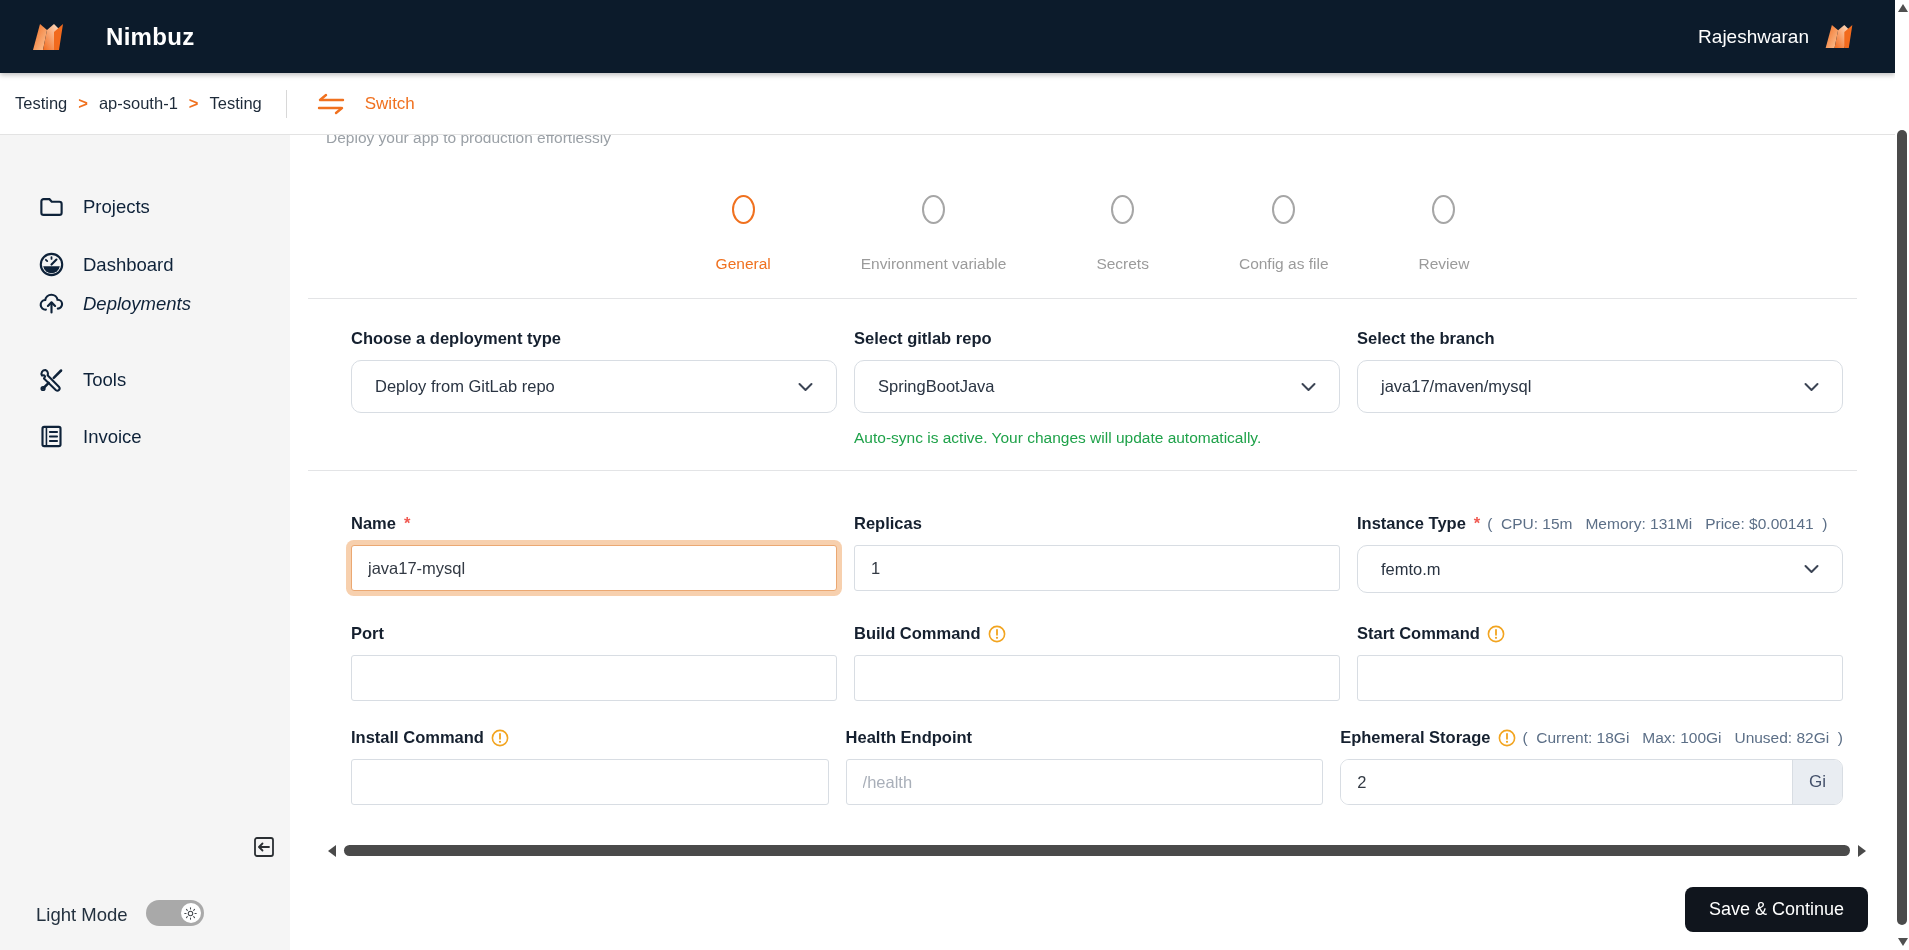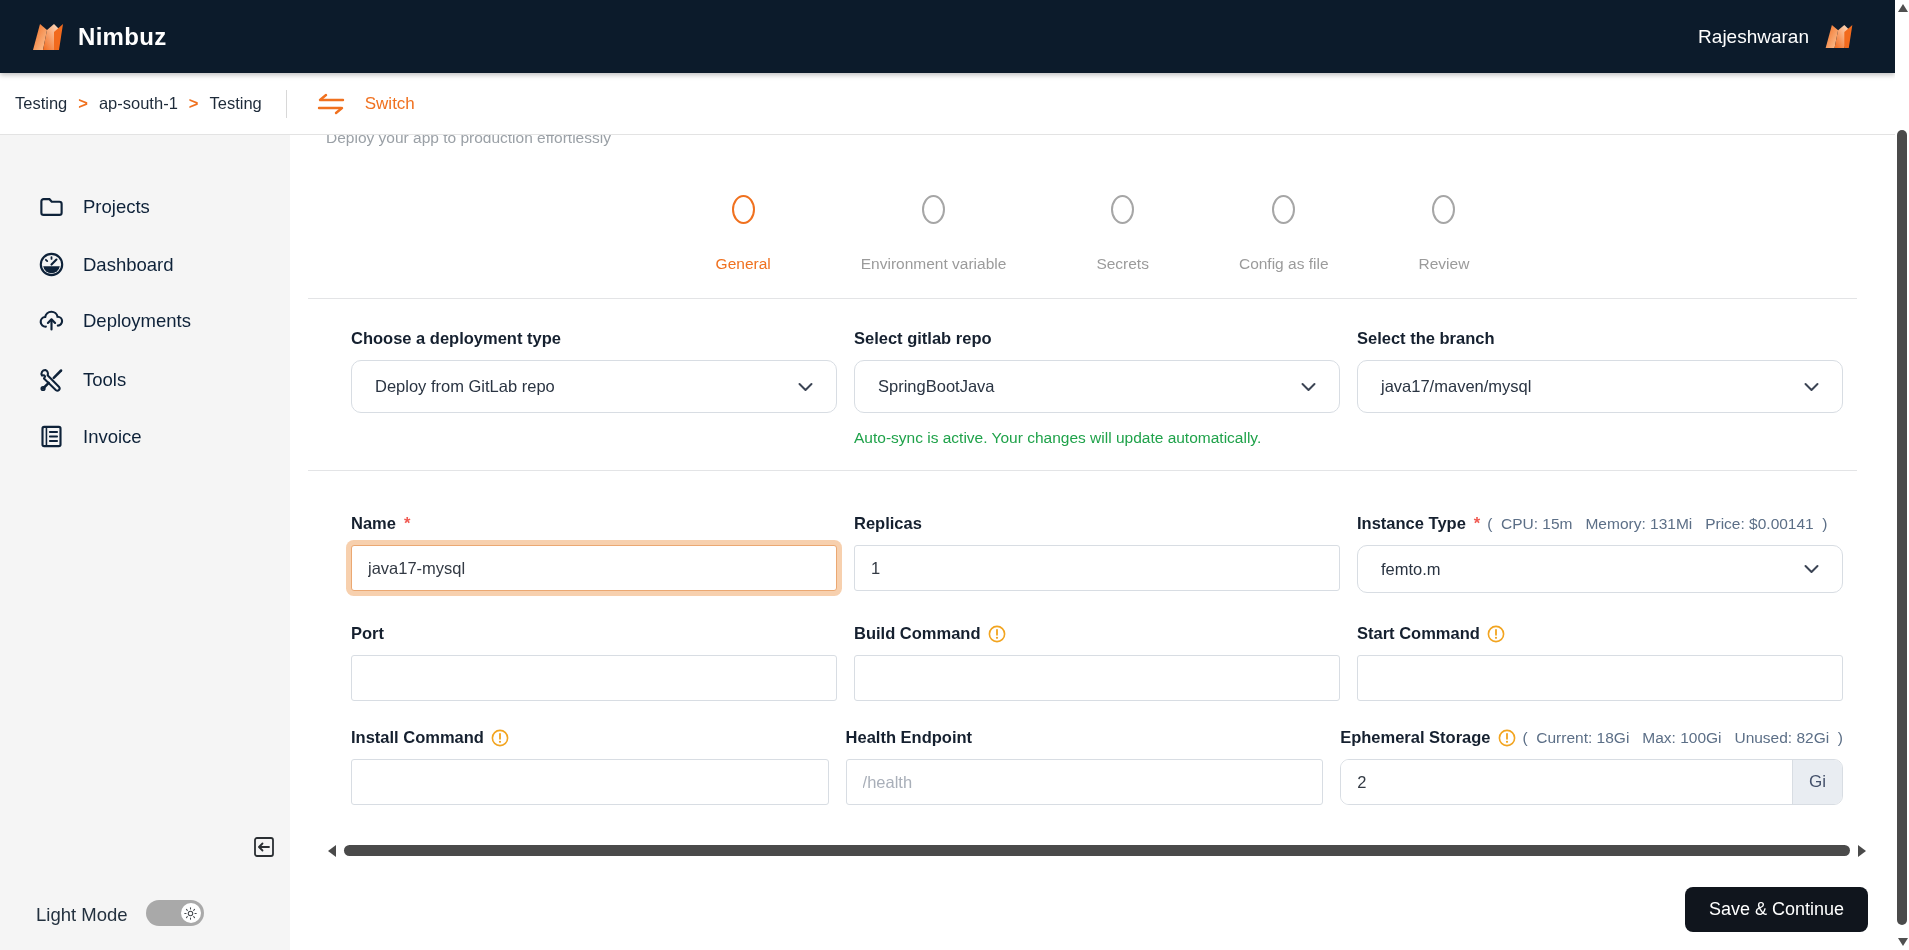--- a/index.html
+++ b/index.html
@@ -5,21 +5,21 @@
   * { margin:0; padding:0; box-sizing:border-box; }
   html,body { width:1909px; height:950px; }
   body { font-family:"Liberation Sans", sans-serif; background:#ffffff; overflow:hidden; }
   .page { position:relative; width:1909px; height:950px; background:#fff; overflow:hidden; }
 
   
   .header { position:absolute; left:0; top:0; width:1895px; height:73px; background:#0c1b2b;
             display:flex; align-items:center; justify-content:space-between; padding:0 40px 0 30px;
             box-shadow:0 2px 5px rgba(0,0,0,.25); z-index:5; }
   .brand { display:flex; align-items:center; gap:12px; }
-  .brand-text { color:#fff; font-size:24px; font-weight:700; letter-spacing:.3px; }
+  .brand-text { color:#fff; font-size:24px; font-weight:700; letter-spacing:.3px;margin-left:28px; }
   .userbox { display:flex; align-items:center; gap:14px; }
   .user-name { color:#fff; font-size:19px; font-weight:500; }
 
   
   .crumbbar { position:absolute; left:0; top:73px; width:1895px; height:62px; background:#fff;
               border-bottom:1px solid #e3e3e3; display:flex; align-items:center; padding-left:15px;
               font-size:16.5px; z-index:4; }
   .crumb { color:#1e2b3a; cursor:pointer; }
   .crumb-sep { color:#f0711f; margin:0 11px; font-weight:600; }
   .crumb-divider { width:1px; height:28px; background:#d8d8d8; margin:0 26px 0 24px; }
@@ -160,21 +160,21 @@
       <svg width="27" height="27" viewBox="0 0 24 24">
         <circle cx="12" cy="12" r="9.5" fill="none" stroke="#0e2239" stroke-width="1.9"></circle>
         <path d="M4.6 13.5 a7.5 7.5 0 0 0 14.8 0 z" fill="#0e2239"></path>
         <path d="M12 12 L16.4 7.6" stroke="#0e2239" stroke-width="1.9" stroke-linecap="round"></path>
         <path d="M7 7.8 L8.2 9" stroke="#0e2239" stroke-width="1.6" stroke-linecap="round"></path>
         <path d="M12 5.4 V7" stroke="#0e2239" stroke-width="1.6" stroke-linecap="round"></path>
       </svg>
       <span class="side-label">Dashboard</span>
     </div>
 
-    <div class="side-item" style="top:172px;">
+    <div class="side-item" style="top:155px;font-style:italic;">
       <svg width="27" height="27" viewBox="0 0 24 24">
         <path d="M7 17.5a4.3 4.3 0 0 1-.6-8.6 5.6 5.6 0 0 1 11-0.2 3.9 3.9 0 0 1 0.2 7.8" fill="none" stroke="#0e2239" stroke-width="1.9" stroke-linecap="round"></path>
         <path d="M12 20 V11.5" stroke="#0e2239" stroke-width="1.9" stroke-linecap="round"></path>
         <path d="M8.8 14.2 L12 11 L15.2 14.2" fill="none" stroke="#0e2239" stroke-width="1.9" stroke-linecap="round" stroke-linejoin="round"></path>
       </svg>
       <span class="side-label">Deployments</span>
     </div>
 
     <div class="side-item" style="top:231px;">
       <svg width="27" height="27" viewBox="0 0 24 24">

